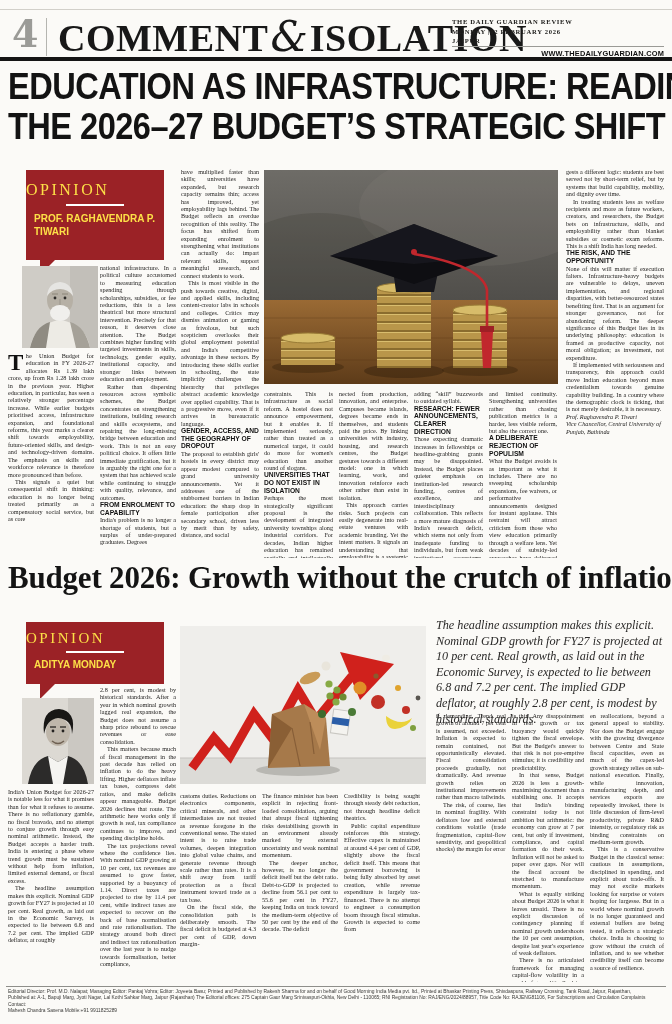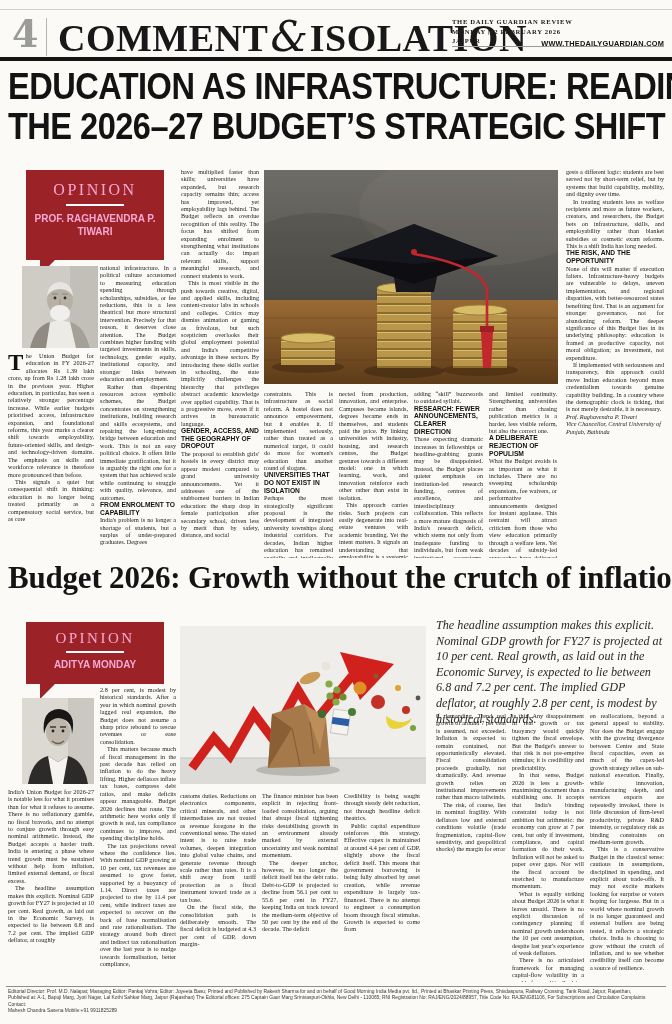--- a/index.html
+++ b/index.html
@@ -10,32 +10,32 @@
 
   
   .pagenum{position:absolute;left:12px;top:14px;font-family:"DejaVu Serif",serif;
            font-weight:700;font-size:38px;color:#9b9b97;line-height:40px;}
   .vr{position:absolute;left:46px;top:18px;width:1px;height:38px;background:#b5b5b0;}
   .secttitle{position:absolute;left:58px;top:12px;color:#181818;white-space:nowrap;}
   .secttitle .w{font-family:"Liberation Serif",serif;font-weight:700;font-size:38px;letter-spacing:.5px;}
   .secttitle .amp{font-family:"DejaVu Serif",serif;font-style:italic;font-size:42px;font-weight:400;padding:0 2px;}
   .mhblock{position:absolute;left:452px;top:17px;font-family:"Liberation Serif",serif;
            font-weight:700;font-size:6.6px;letter-spacing:.7px;line-height:9.6px;color:#22211f;}
-  .wwwline{position:absolute;right:8px;top:39px;font-family:"Liberation Sans",sans-serif;
+  .wwwline{position:absolute;right:8px;top:49px;font-family:"Liberation Sans",sans-serif;
            font-weight:700;font-size:7.4px;color:#111;letter-spacing:.2px;}
 
   
   .h1wrap{position:absolute;left:8px;top:67px;width:664px;}
   .h1line{font-family:"Liberation Sans",sans-serif;font-weight:800;font-size:37px;line-height:39.5px;
           color:#131313;letter-spacing:-.6px;transform:scaleX(.88);transform-origin:left;white-space:nowrap;}
   .h2{position:absolute;left:8px;top:560px;font-family:"Liberation Serif",serif;font-weight:700;
       font-size:31px;color:#141414;letter-spacing:-.2px;white-space:nowrap;}
 
   
-  .kickerbox{position:absolute;background:#9b2226;color:#f9a8d4;text-align:center;}
+  .kickerbox{position:absolute;background:#9b2226;color:#fde047;}
   .klabel{font-family:"Liberation Serif",serif;font-size:16px;letter-spacing:2.5px;padding-top:11px;}
   .krule{width:58px;height:2px;background:#fff;margin:5px auto 6px;}
   .kauthor{font-family:"Liberation Sans",sans-serif;font-weight:700;font-size:10px;line-height:13px;padding:0 8px;}
   .ktail{position:absolute;width:0;height:0;border-top:15px solid #9b2226;border-right:15px solid transparent;}
 
   
   .col{position:absolute;overflow:hidden;font-size:6.2px;line-height:7.4px;color:#1d1c1b;}
   .col p{margin:0;}
   .bp{text-align:justify;text-indent:7px;}
   .col .bp:first-child{text-indent:0;}

